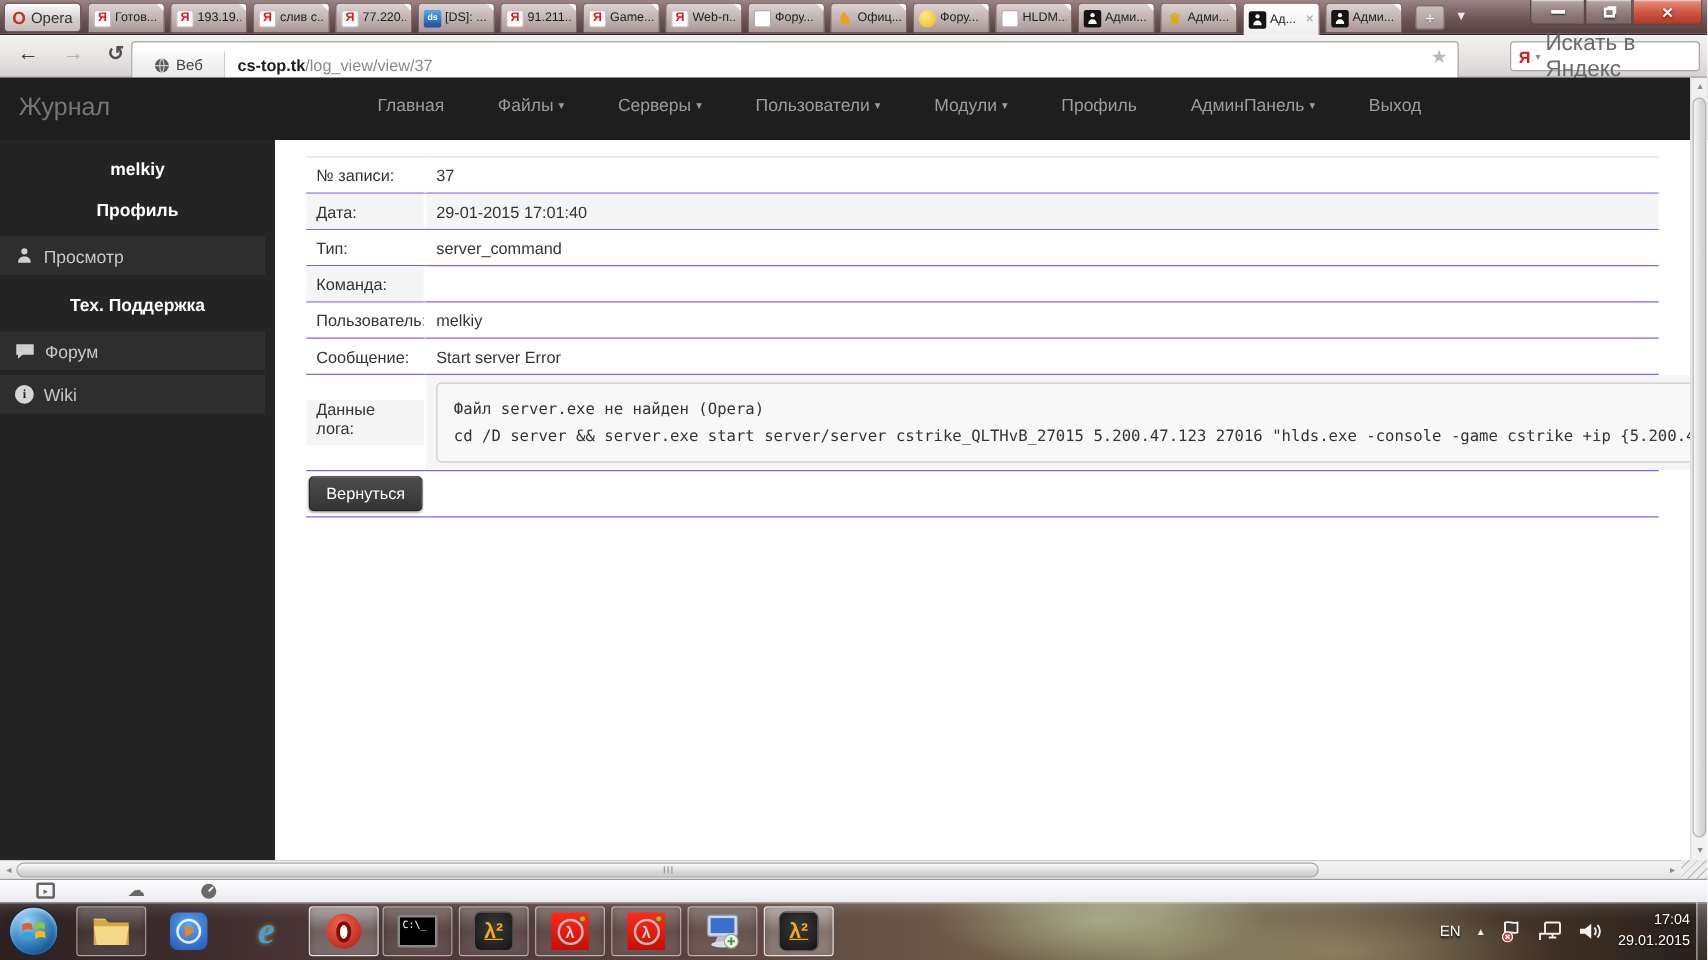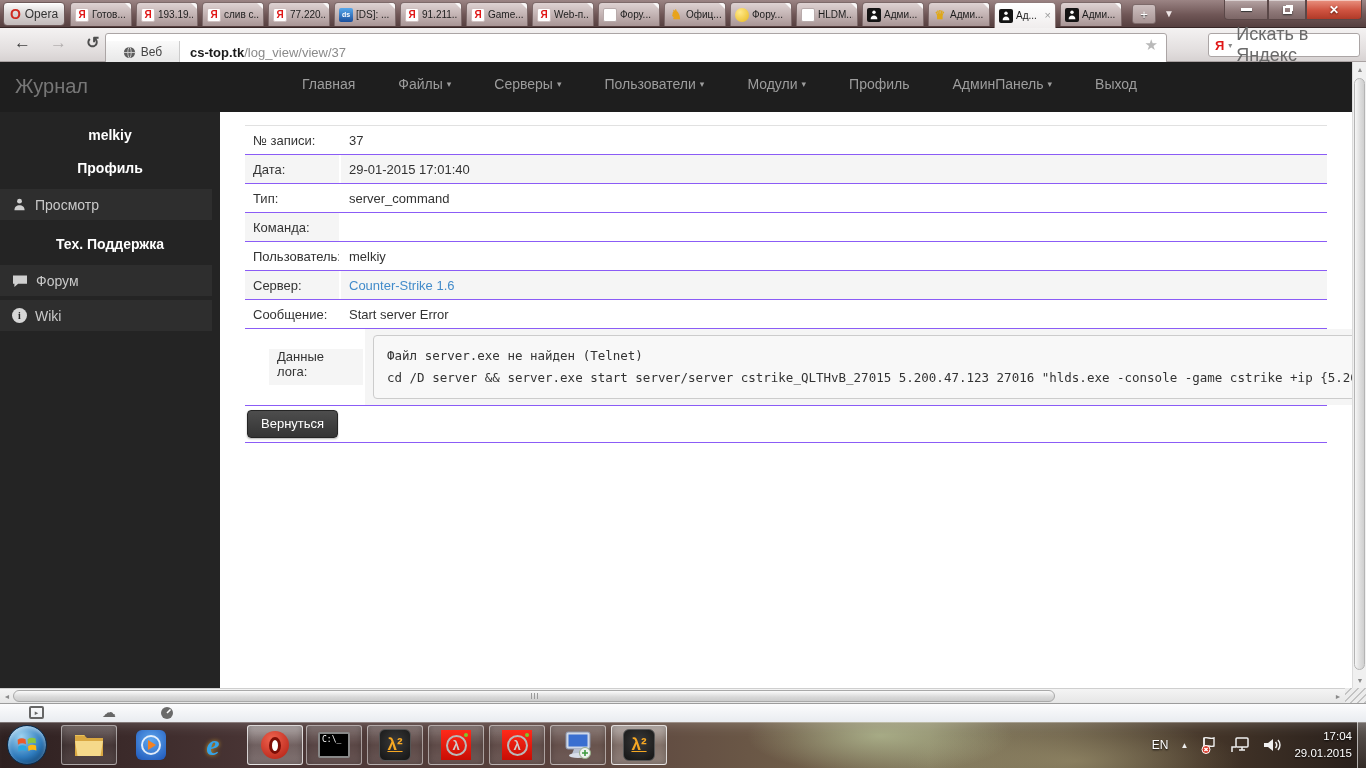--- a/index.html
+++ b/index.html
@@ -378,35 +378,30 @@
       </div>
       <div class="trow striped">
         <div class="tcell-l">Команда:</div>
           <div class="tcell-gap"></div>
       </div>
       <div class="trow">
         <div class="tcell-l">Пользователь:</div>
           <div class="tcell-gap"></div>
         <div class="tcell-v">melkiy</div>
       </div>
-      <div class="trow striped">
-        <div class="tcell-l">Сервер:</div>
-          <div class="tcell-gap"></div>
-        <div class="tcell-v"><span class="link-blue">Counter-Strike 1.6</span></div>
-      </div>
       <div class="trow">
         <div class="tcell-l">Сообщение:</div>
           <div class="tcell-gap"></div>
         <div class="tcell-v">Start server Error</div>
       </div>
       <div class="trow striped" style="align-items:center;">
-        <div class="tcell-l" style="align-self:center; padding-top:0;margin-left:24px;">Данные лога:</div>
+        <div class="tcell-l" style="align-self:center; padding-top:0;">Данные лога:</div>
           <div class="tcell-gap"></div>
         <div class="tcell-v" style="padding-top:0; padding-bottom:0;">
-          <div class="logpre"><span>Файл server.exe не найден (Telnet)</span><br><span>cd /D server &amp;&amp; server.exe start server/server cstrike_QLTHvB_27015 5.200.47.123 27016 "hlds.exe -console -game cstrike +ip {5.200.47.123} +por</span></div>
+          <div class="logpre"><span>Файл server.exe не найден (Opera)</span><br><span>cd /D server &amp;&amp; server.exe start server/server cstrike_QLTHvB_27015 5.200.47.123 27016 "hlds.exe -console -game cstrike +ip {5.200.47.123} +por</span></div>
         </div>
       </div>
       <div class="trow">
         <div class="tcell-l" style="padding:0;text-decoration:underline;"><span class="btn-back">Вернуться</span></div>
           <div class="tcell-gap"></div>
         <div class="tcell-v"></div>
       </div>
     </div>
   </div>
 

